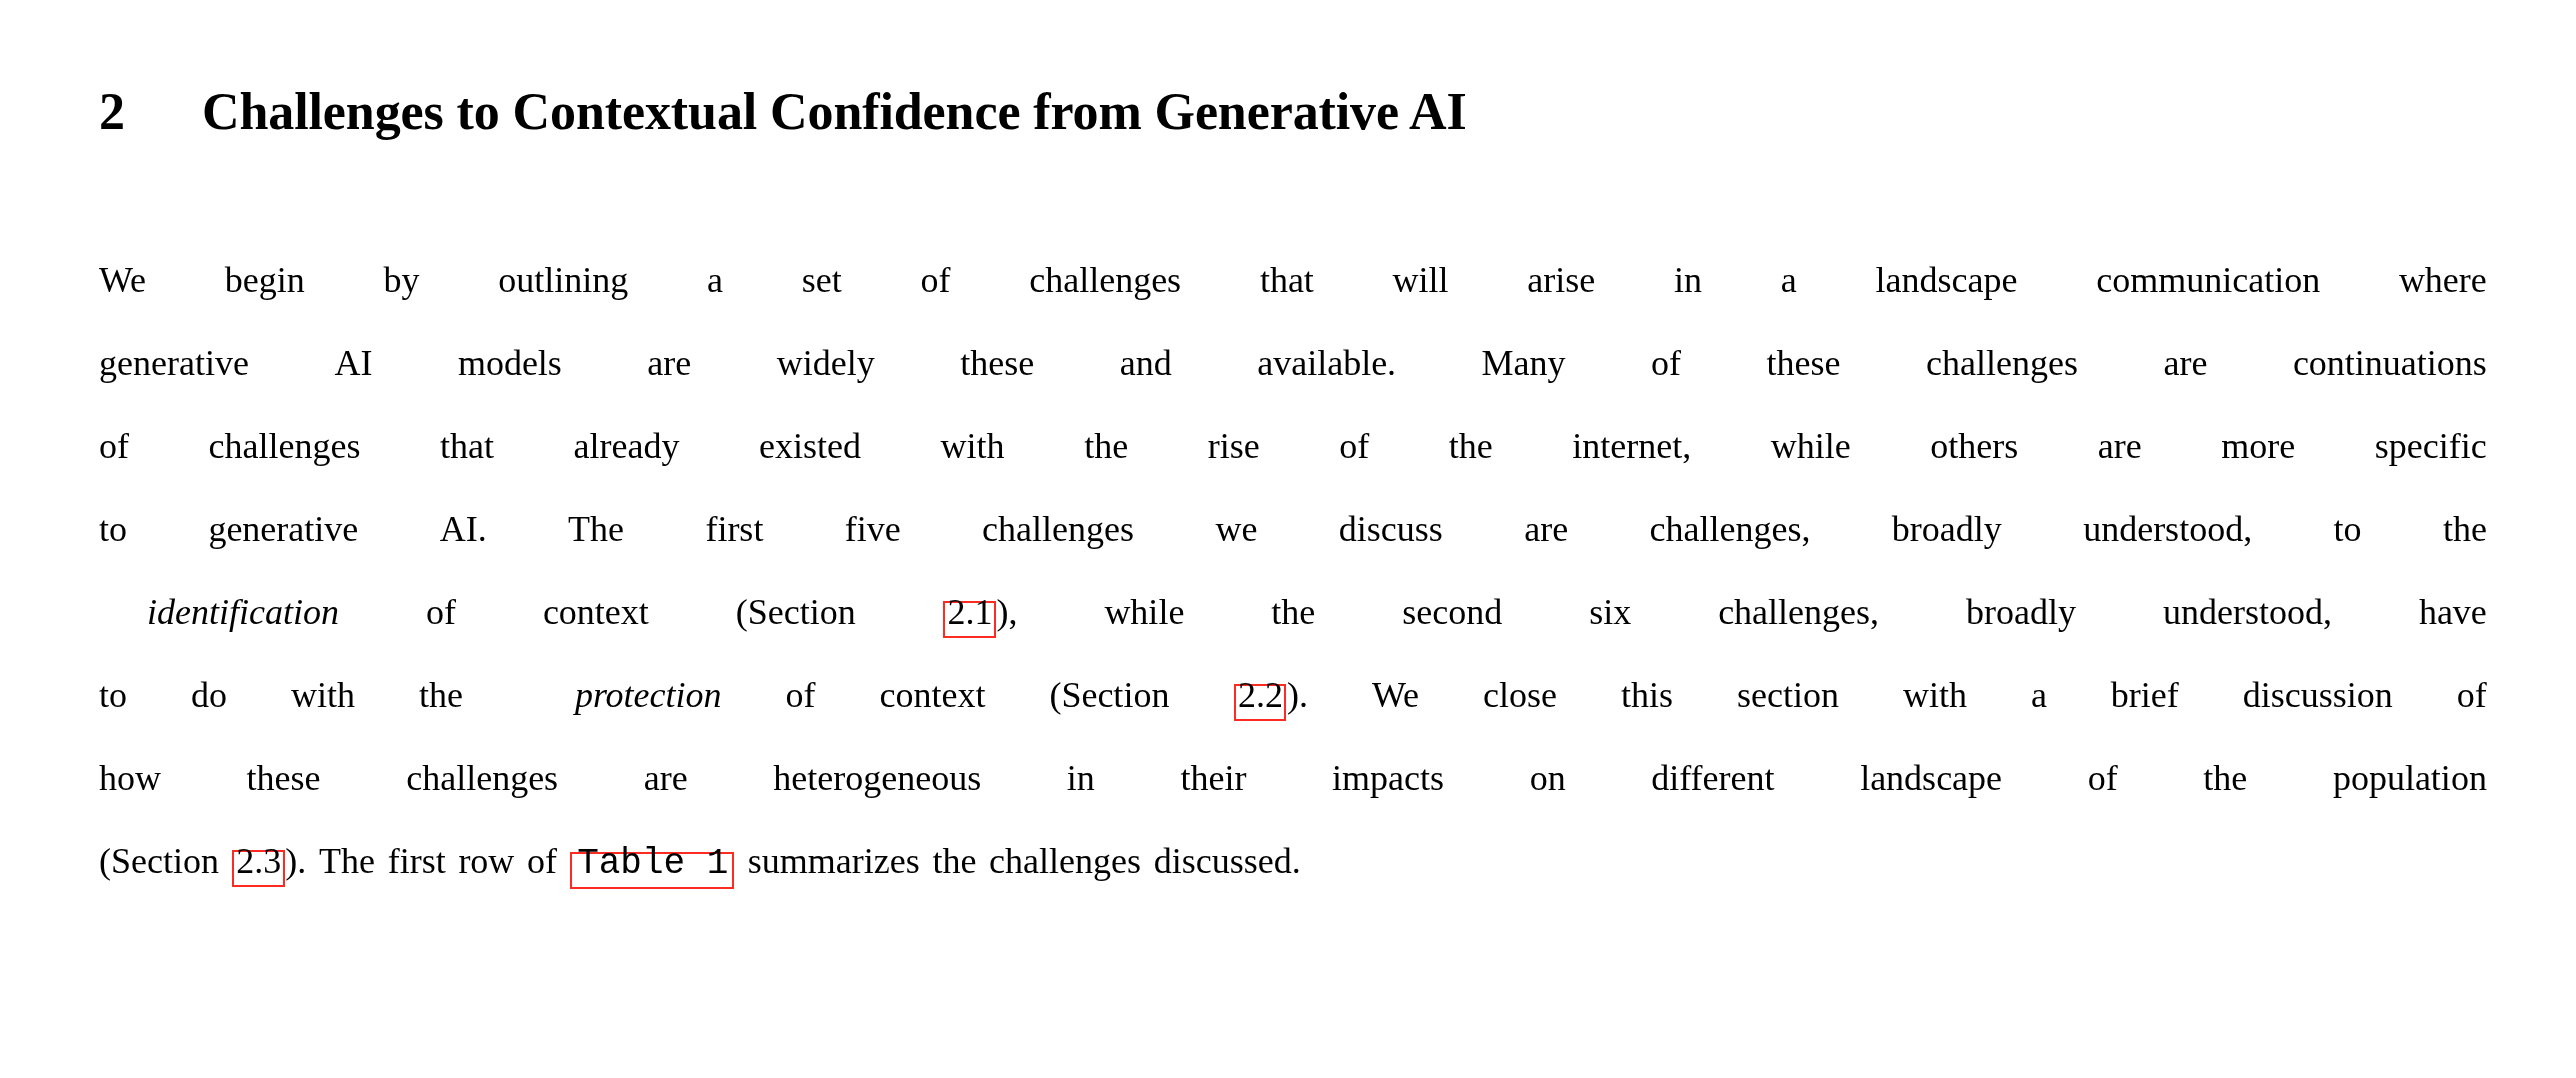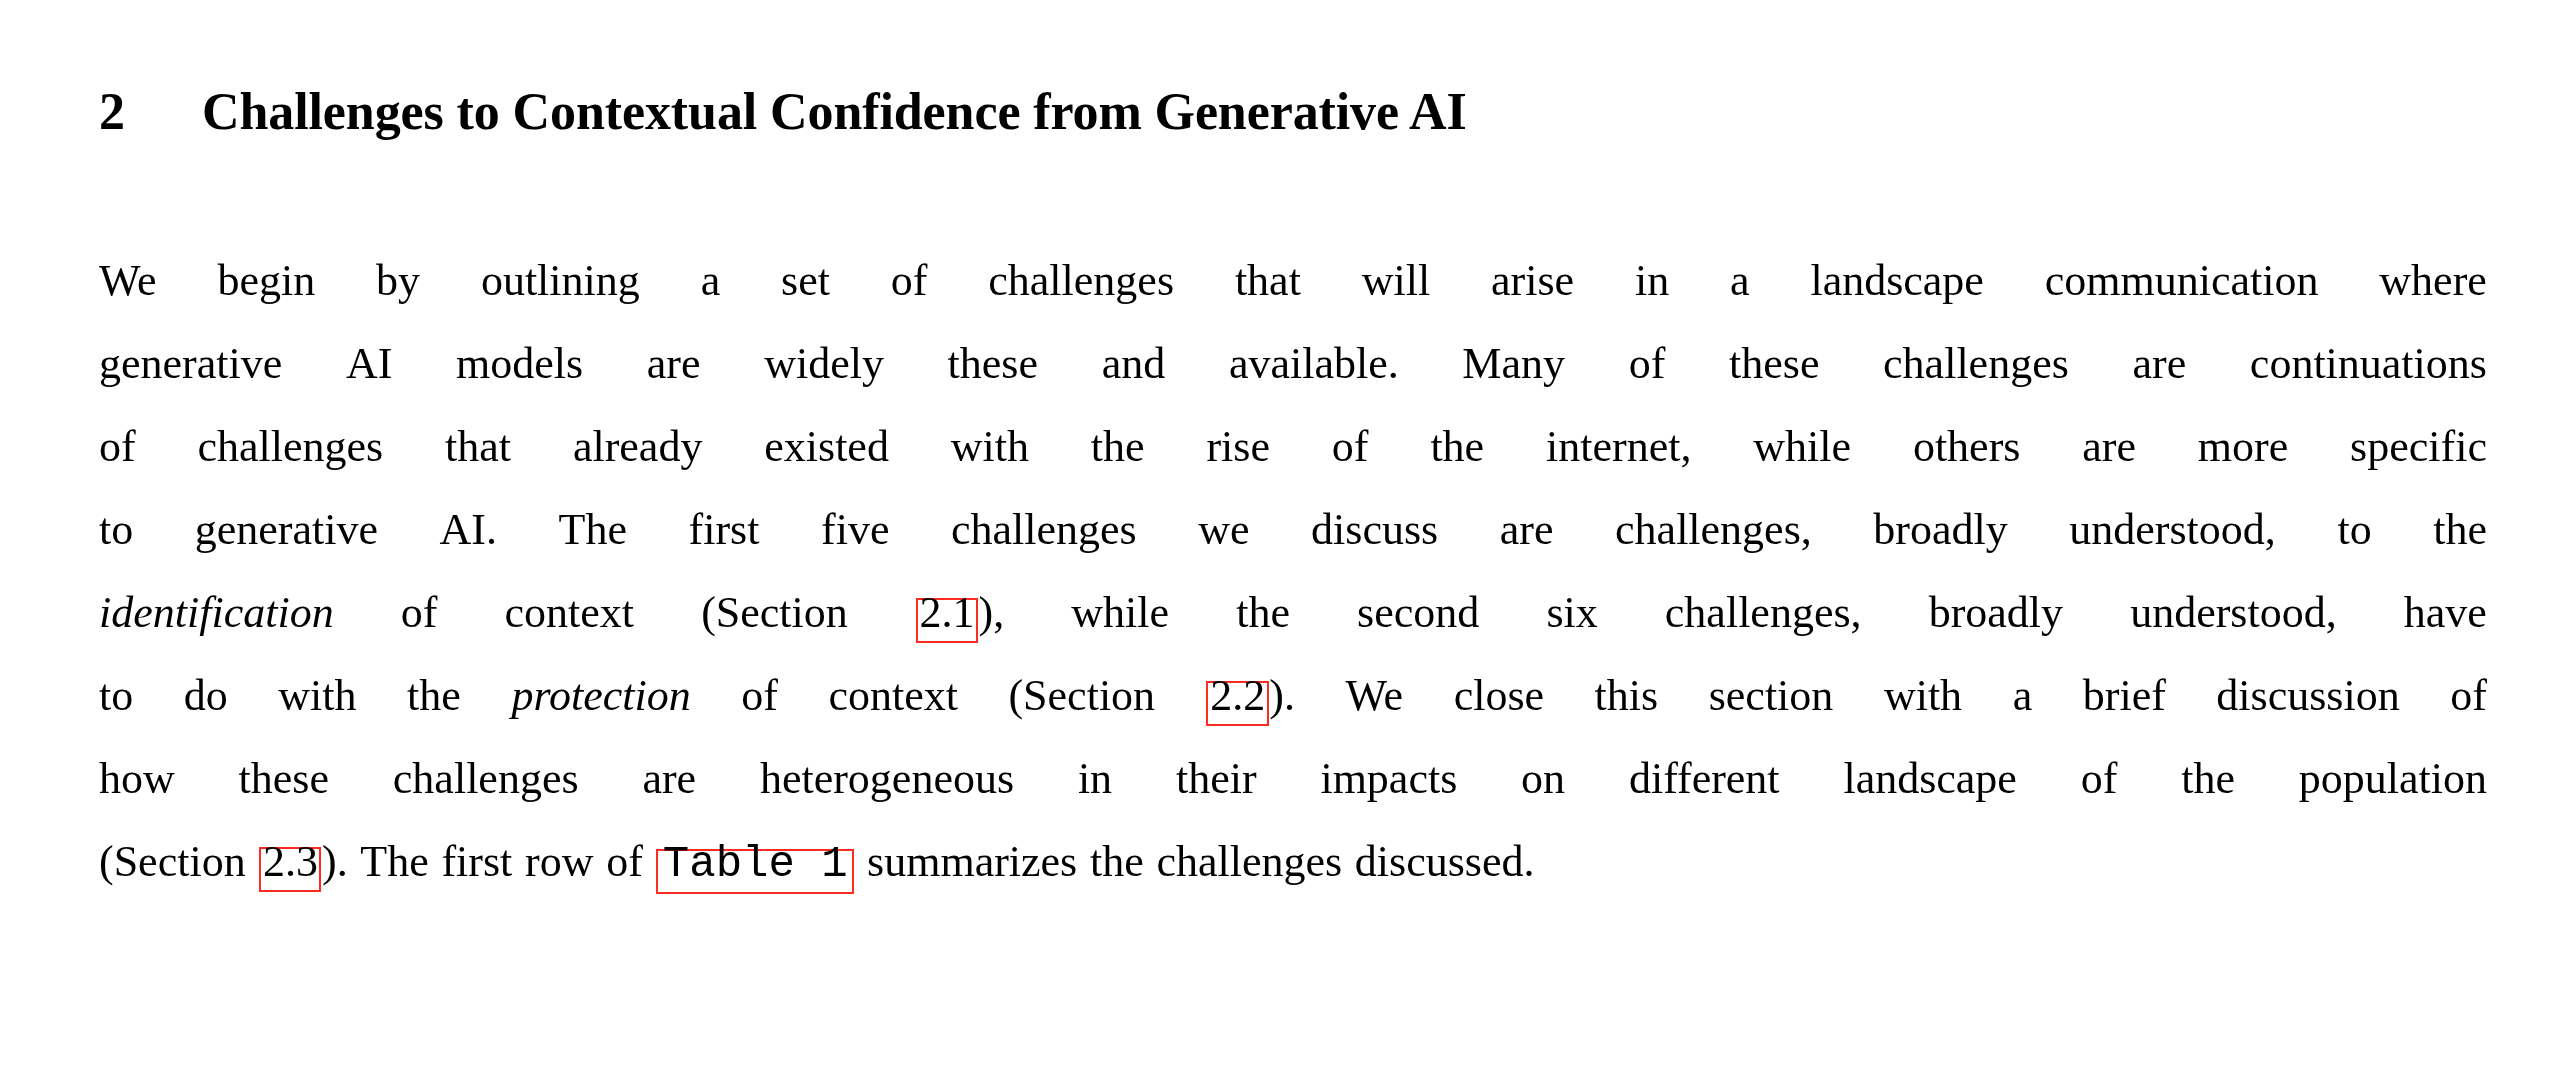--- a/index.html
+++ b/index.html
@@ -57,21 +57,21 @@
   .section-title {
     display: inline-block;
   }
 
   
   .body-paragraph {
     position: absolute;
     top: 239px;
     left: 0;
     width: 2388px;
-    font-size: 44px;
+    font-size: 36px;
     line-height: 83px;
     text-align: justify;
     text-justify: inter-word;
   }
   .body-paragraph .pline {
     display: block;
     white-space: nowrap;
     height: 83px;
   }
   
@@ -87,20 +87,21 @@
   .body-paragraph .pline.last {
     display: block;
     text-align: left;
   }
   .body-paragraph .pline.last .w {
     display: inline-block;
     margin-right: 12.7px;
   }
 
   em.emph {
+    margin-left: 48px;
   }
 
   
   .linkbox {
     display: inline-block;
     border: 2px solid #0f766e;
     padding: 0 1.3px 0.7px 2px;
     margin: 0 0.7px;
     line-height: 0.92;
     position: relative;

